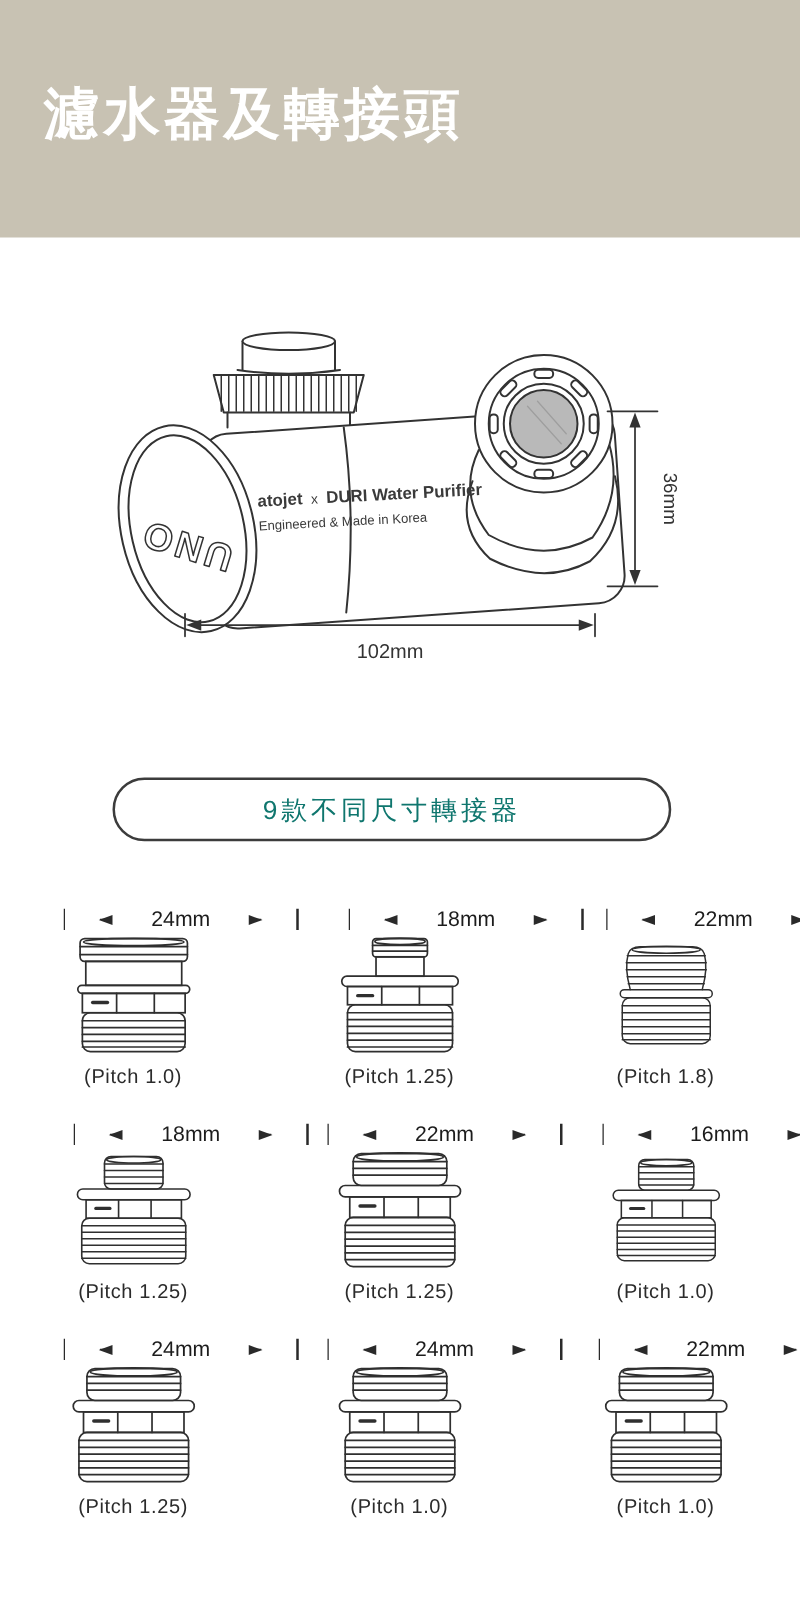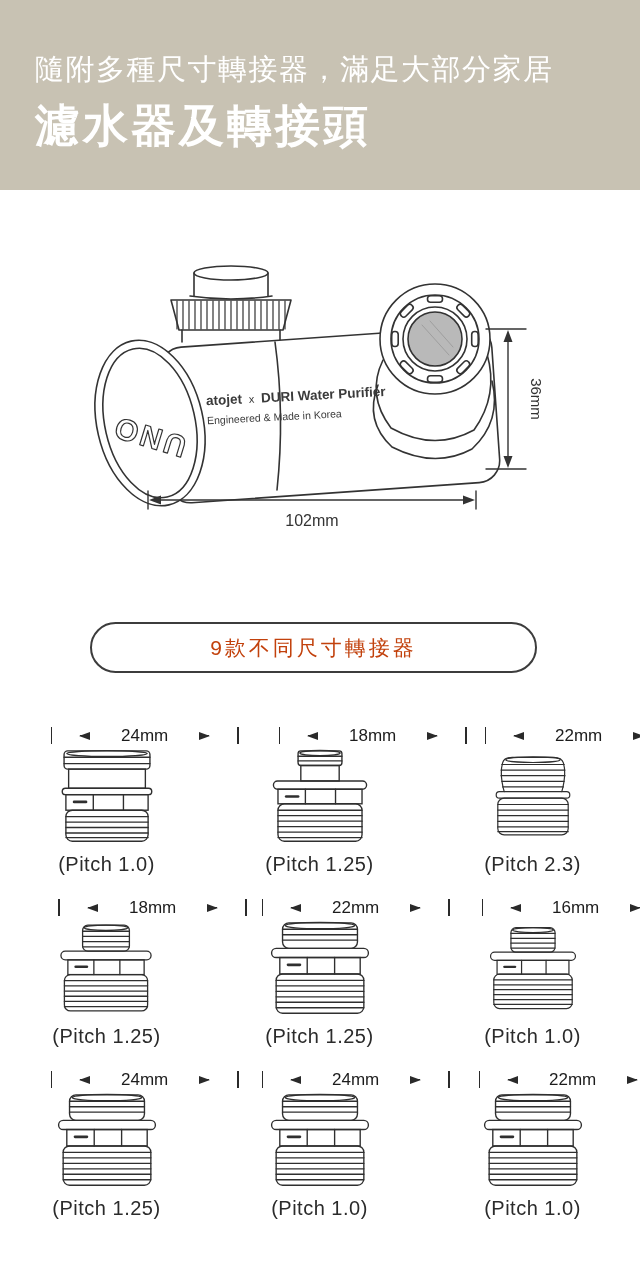--- a/index.html
+++ b/index.html
@@ -11,47 +11,46 @@
        box-sizing:border-box;padding:52px 0 0 35px;color:#ffffff;}
   .hdr-sub{font-size:29px;letter-spacing:1.5px;line-height:1.2;}
   .hdr-ttl{font-size:45px;font-weight:bold;letter-spacing:3px;margin-top:14px;line-height:1.1;}
 
   
   .prod{position:absolute;left:78px;top:243px;}
 
   
   .pill{position:absolute;left:90px;top:622px;width:447px;height:51px;box-sizing:border-box;
         border:2px solid #3c3c3c;border-radius:27px;display:flex;align-items:center;justify-content:center;}
-  .pill-label{font-size:21px;color:#c2410c;letter-spacing:3px;}
+  .pill-label{font-size:21px;color:#0f766e;letter-spacing:3px;}
 
   
   .grid{position:absolute;left:0;top:722px;width:640px;display:grid;
         grid-template-columns:repeat(3,213px);grid-auto-rows:172px;justify-items:center;}
   .cell{display:flex;flex-direction:column;align-items:center;padding-top:5px;}
 
   .dim{display:flex;align-items:center;height:17px;margin-bottom:5px;gap:28px;}
   .dtick{width:1.5px;height:17px;background:#2a2a2a;flex:none;}
   .dline{flex:1;height:1.5px;background:#2a2a2a;position:relative;min-width:8px;}
   .dline.l::before{content:"";position:absolute;left:-1px;top:50%;transform:translateY(-50%);
         border-top:4.5px solid transparent;border-bottom:4.5px solid transparent;border-right:11px solid #2a2a2a;}
   .dline.r::after{content:"";position:absolute;right:-1px;top:50%;transform:translateY(-50%);
         border-top:4.5px solid transparent;border-bottom:4.5px solid transparent;border-left:11px solid #2a2a2a;}
   .dsize{font-size:17px;color:#1c1c1c;padding:0 5px;line-height:1;white-space:nowrap;}
 
-  .pitch{font-size:20px;color:#2b2b2b;margin-top:9px;letter-spacing:0.5px;}
+  .pitch{font-size:16px;color:#2b2b2b;margin-top:9px;letter-spacing:0.5px;}
 
   .hidden-defs{position:absolute;width:0;height:0;overflow:hidden;}
 </style>
 </head>
 <body>
 
 <div class="page">
 
   <div class="hdr">
-    <div class="hdr-sub">隨附多種尺寸轉接器，滿足大部分家居</div>
     <div class="hdr-ttl">濾水器及轉接頭</div>
   </div>
 
   <svg class="prod" width="486" height="306" viewBox="0 0 486 306">
     <g stroke="#333" stroke-width="1.6" fill="none" stroke-linecap="round" stroke-linejoin="round">
 
       <g>
         <path d="M116,30 V53 M190,30 V53"></path>
         <ellipse cx="153" cy="30" rx="37" ry="7" fill="#fff"></ellipse>
         <path d="M112,53 Q153,59 194,53"></path>
@@ -213,21 +212,21 @@
       <div class="dim" style="width:96px">
         <span class="dtick"></span>
           <span class="dline l"></span>
         <span class="dsize">22mm</span>
         <span class="dline r"></span>
           <span class="dtick"></span>
       </div>
       <svg width="96" height="95" viewBox="0 0 120 104">
           <use href="#ad-c"></use>
         </svg>
-      <div class="pitch">(Pitch 2.3)</div>
+      <div class="pitch">(Pitch 1.8)</div>
     </div>
 
     <div class="cell">
       <div class="dim" style="width:96px">
         <span class="dtick"></span>
           <span class="dline l"></span>
         <span class="dsize">18mm</span>
         <span class="dline r"></span>
           <span class="dtick"></span>
       </div>

